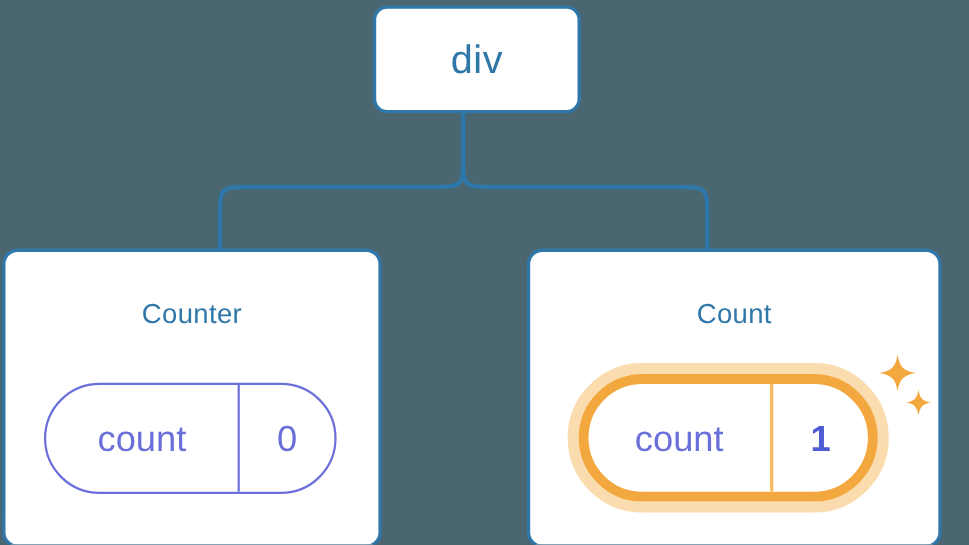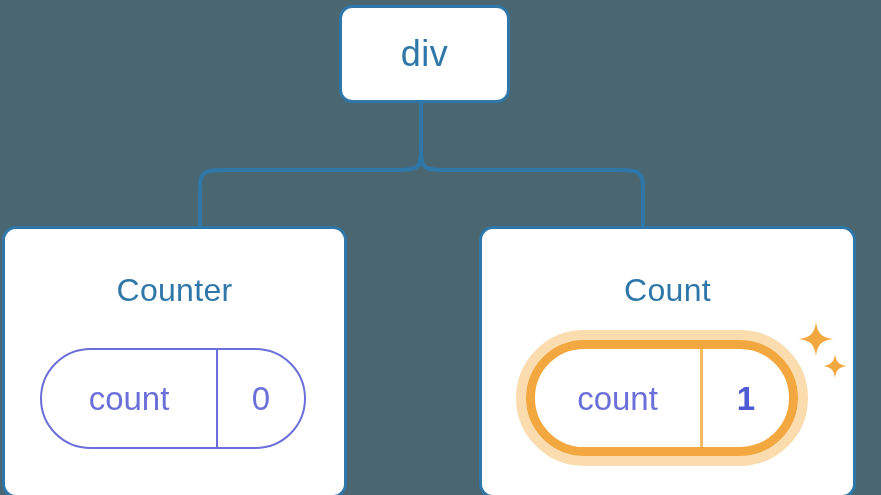--- a/index.html
+++ b/index.html
@@ -28,21 +28,21 @@
     width: 881px;
     height: 495px;
     pointer-events: none;
   }
 
   
   .root-node {
     position: absolute;
     left: 339px;
     top: 5px;
-    width: 171px;
+    width: 189px;
     height: 98px;
     box-sizing: border-box;
     background: #ffffff;
     border: 3px solid #2e77a8;
     border-radius: 13px;
     display: flex;
     align-items: center;
     justify-content: center;
   }
   .root-label {
@@ -72,21 +72,21 @@
     top: 226px;
     width: 377px;
     height: 272px;
   }
   .card-title {
     position: absolute;
     left: 0;
     right: 0;
     top: 45px;
     text-align: center;
-    font-size: 32px;
+    font-size: 25px;
     font-weight: 400;
     letter-spacing: 0.3px;
     color: #2e77a8;
     line-height: 1;
   }
 
   
   .pill-wrap {
     position: absolute;
     display: flex;

